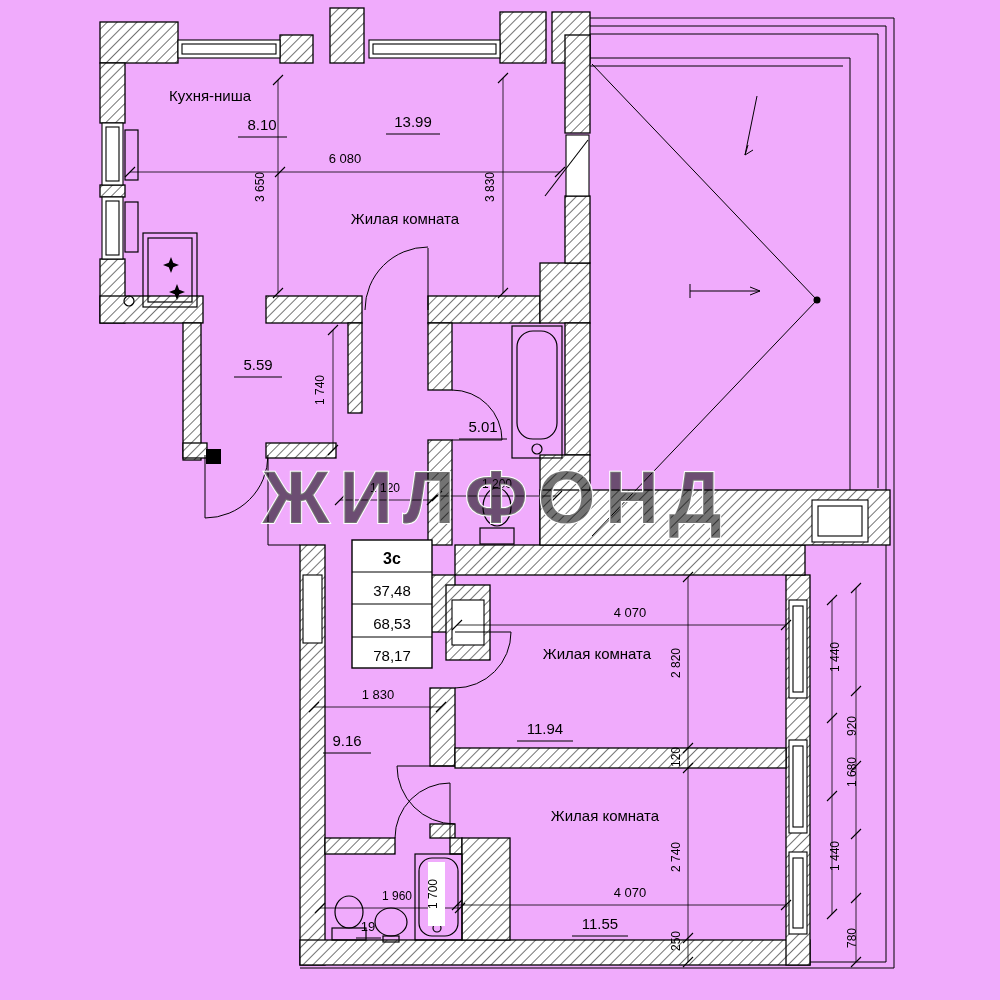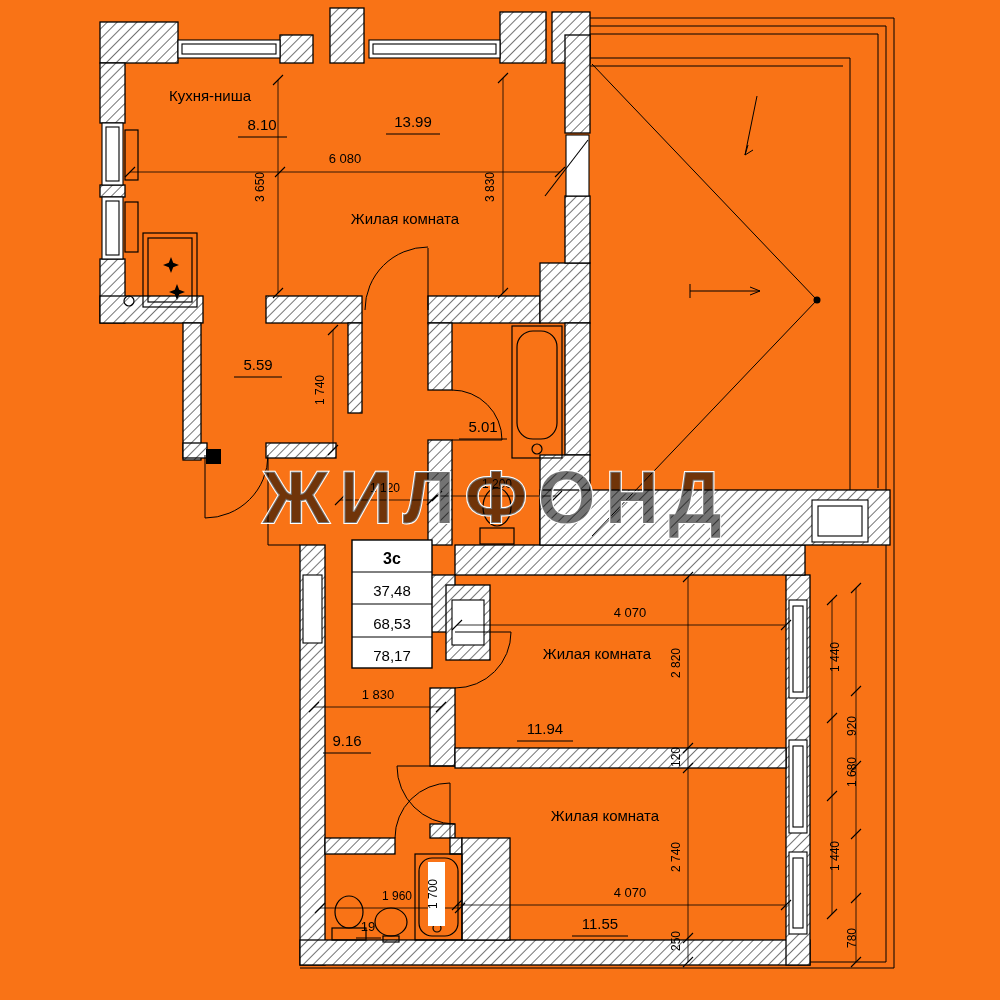--- a/index.html
+++ b/index.html
@@ -1,16 +1,16 @@
 <!DOCTYPE html>
 <html><head>
 <meta charset="utf-8">
 <style>
   html,body{margin:0;padding:0;background:#ffffff;}
-  .plan{width:1000px;height:1000px;position:relative;background:#f97316;overflow:hidden;}
+  .plan{width:1000px;height:1000px;position:relative;background:#f0abfc;overflow:hidden;}
   svg{display:block;}
   text{font-family:"Liberation Sans", sans-serif; fill:#000;}
   .room-name{font-size:15px;}
   .room-area{font-size:15px;}
   .dim{font-size:12px;}
   .dim13{font-size:13px;}
   .info-type{font-size:16px;font-weight:bold;}
   .info-val{font-size:15px;}
   .wm{font-size:74px;font-weight:bold;letter-spacing:10px;paint-order:stroke;stroke:#ffffff;stroke-width:2px;fill-opacity:.55;}
 </style>

